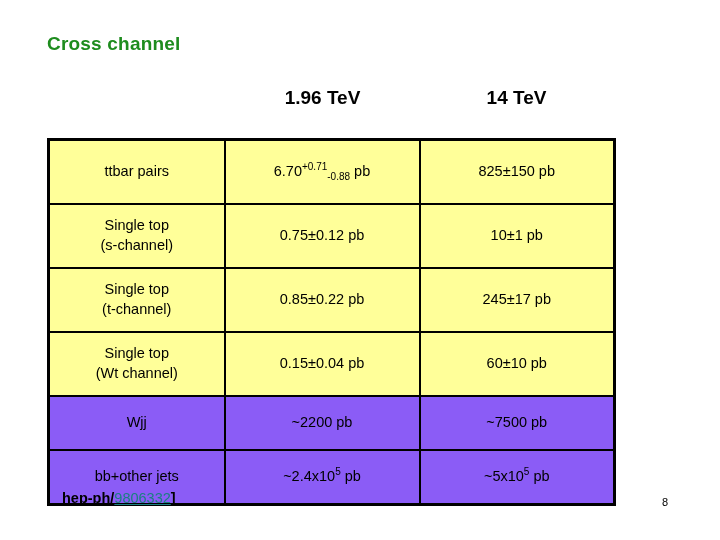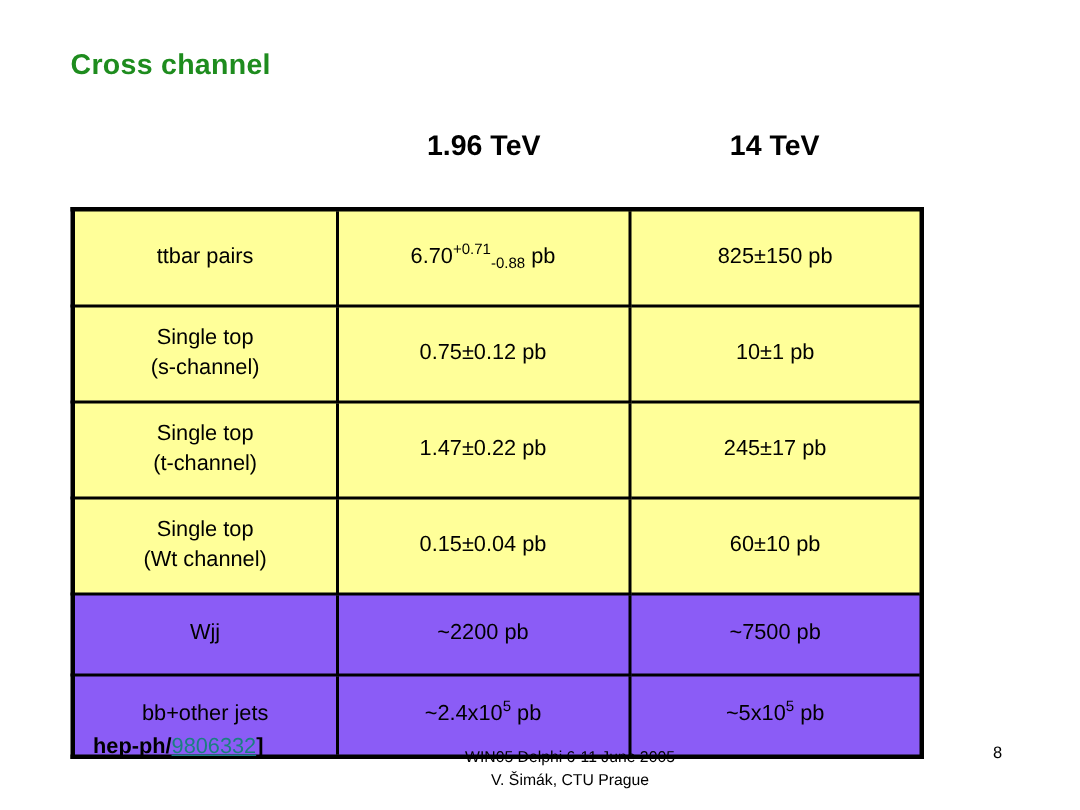--- a/index.html
+++ b/index.html
@@ -173,21 +173,21 @@
         </td>
         <td>0.75±0.12 pb</td>
         <td>10±1 pb</td>
       </tr>
 
       <tr class="row-yellow row-tall">
         <td class="cell-lines">
           <span class="line1">Single top</span>
           <span class="line2">(t-channel)</span>
         </td>
-        <td>1.47±0.22 pb</td>
+        <td>0.85±0.22 pb</td>
         <td>245±17 pb</td>
       </tr>
 
       <tr class="row-yellow row-tall">
         <td class="cell-lines">
           <span class="line1">Single top</span>
           <span class="line2">(Wt channel)</span>
         </td>
         <td>0.15±0.04 pb</td>
         <td>60±10 pb</td>
@@ -211,20 +211,16 @@
         <td>
           <span>~5x10</span><sup class="exp">5</sup> <span>pb</span>
         </td>
       </tr>
 
     </tbody>
   </table>
 
   <div id="ref-note"><span>hep-ph/</span><span id="ref-link">9806332</span><span>]</span></div>
 
-  <div id="footer-center">
-    <div>WIN05  Delphi 6-11 June 2005</div>
-    <div>V. Šimák, CTU Prague</div>
-  </div>
 
   <div id="page-number">8</div>
 
 </div>
 
 </body></html>

